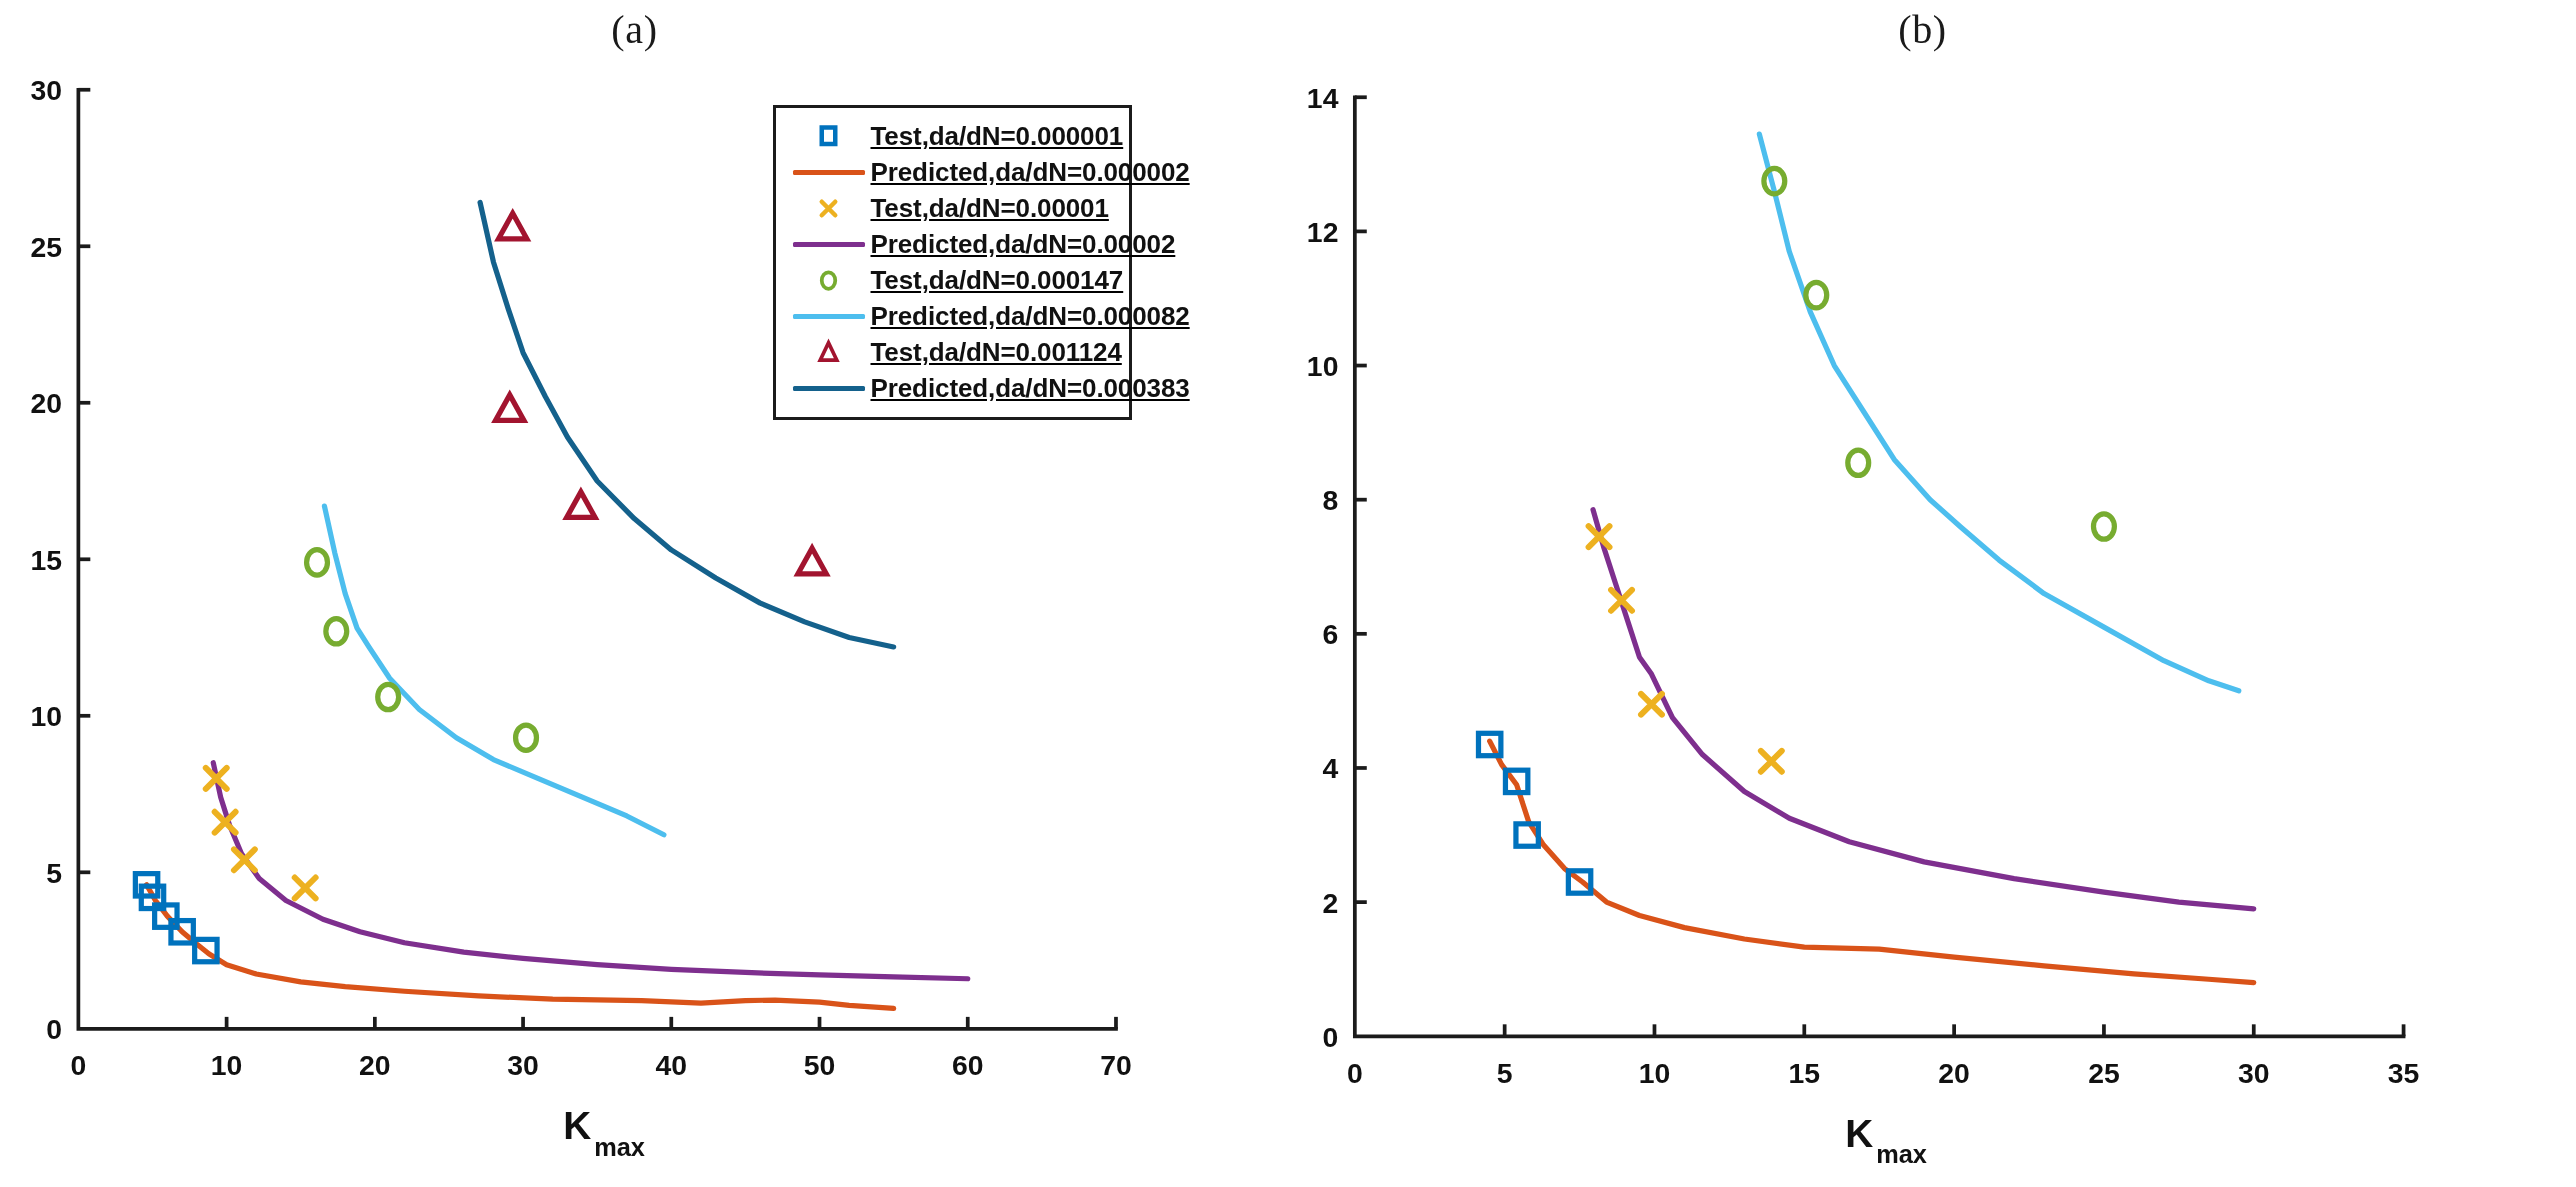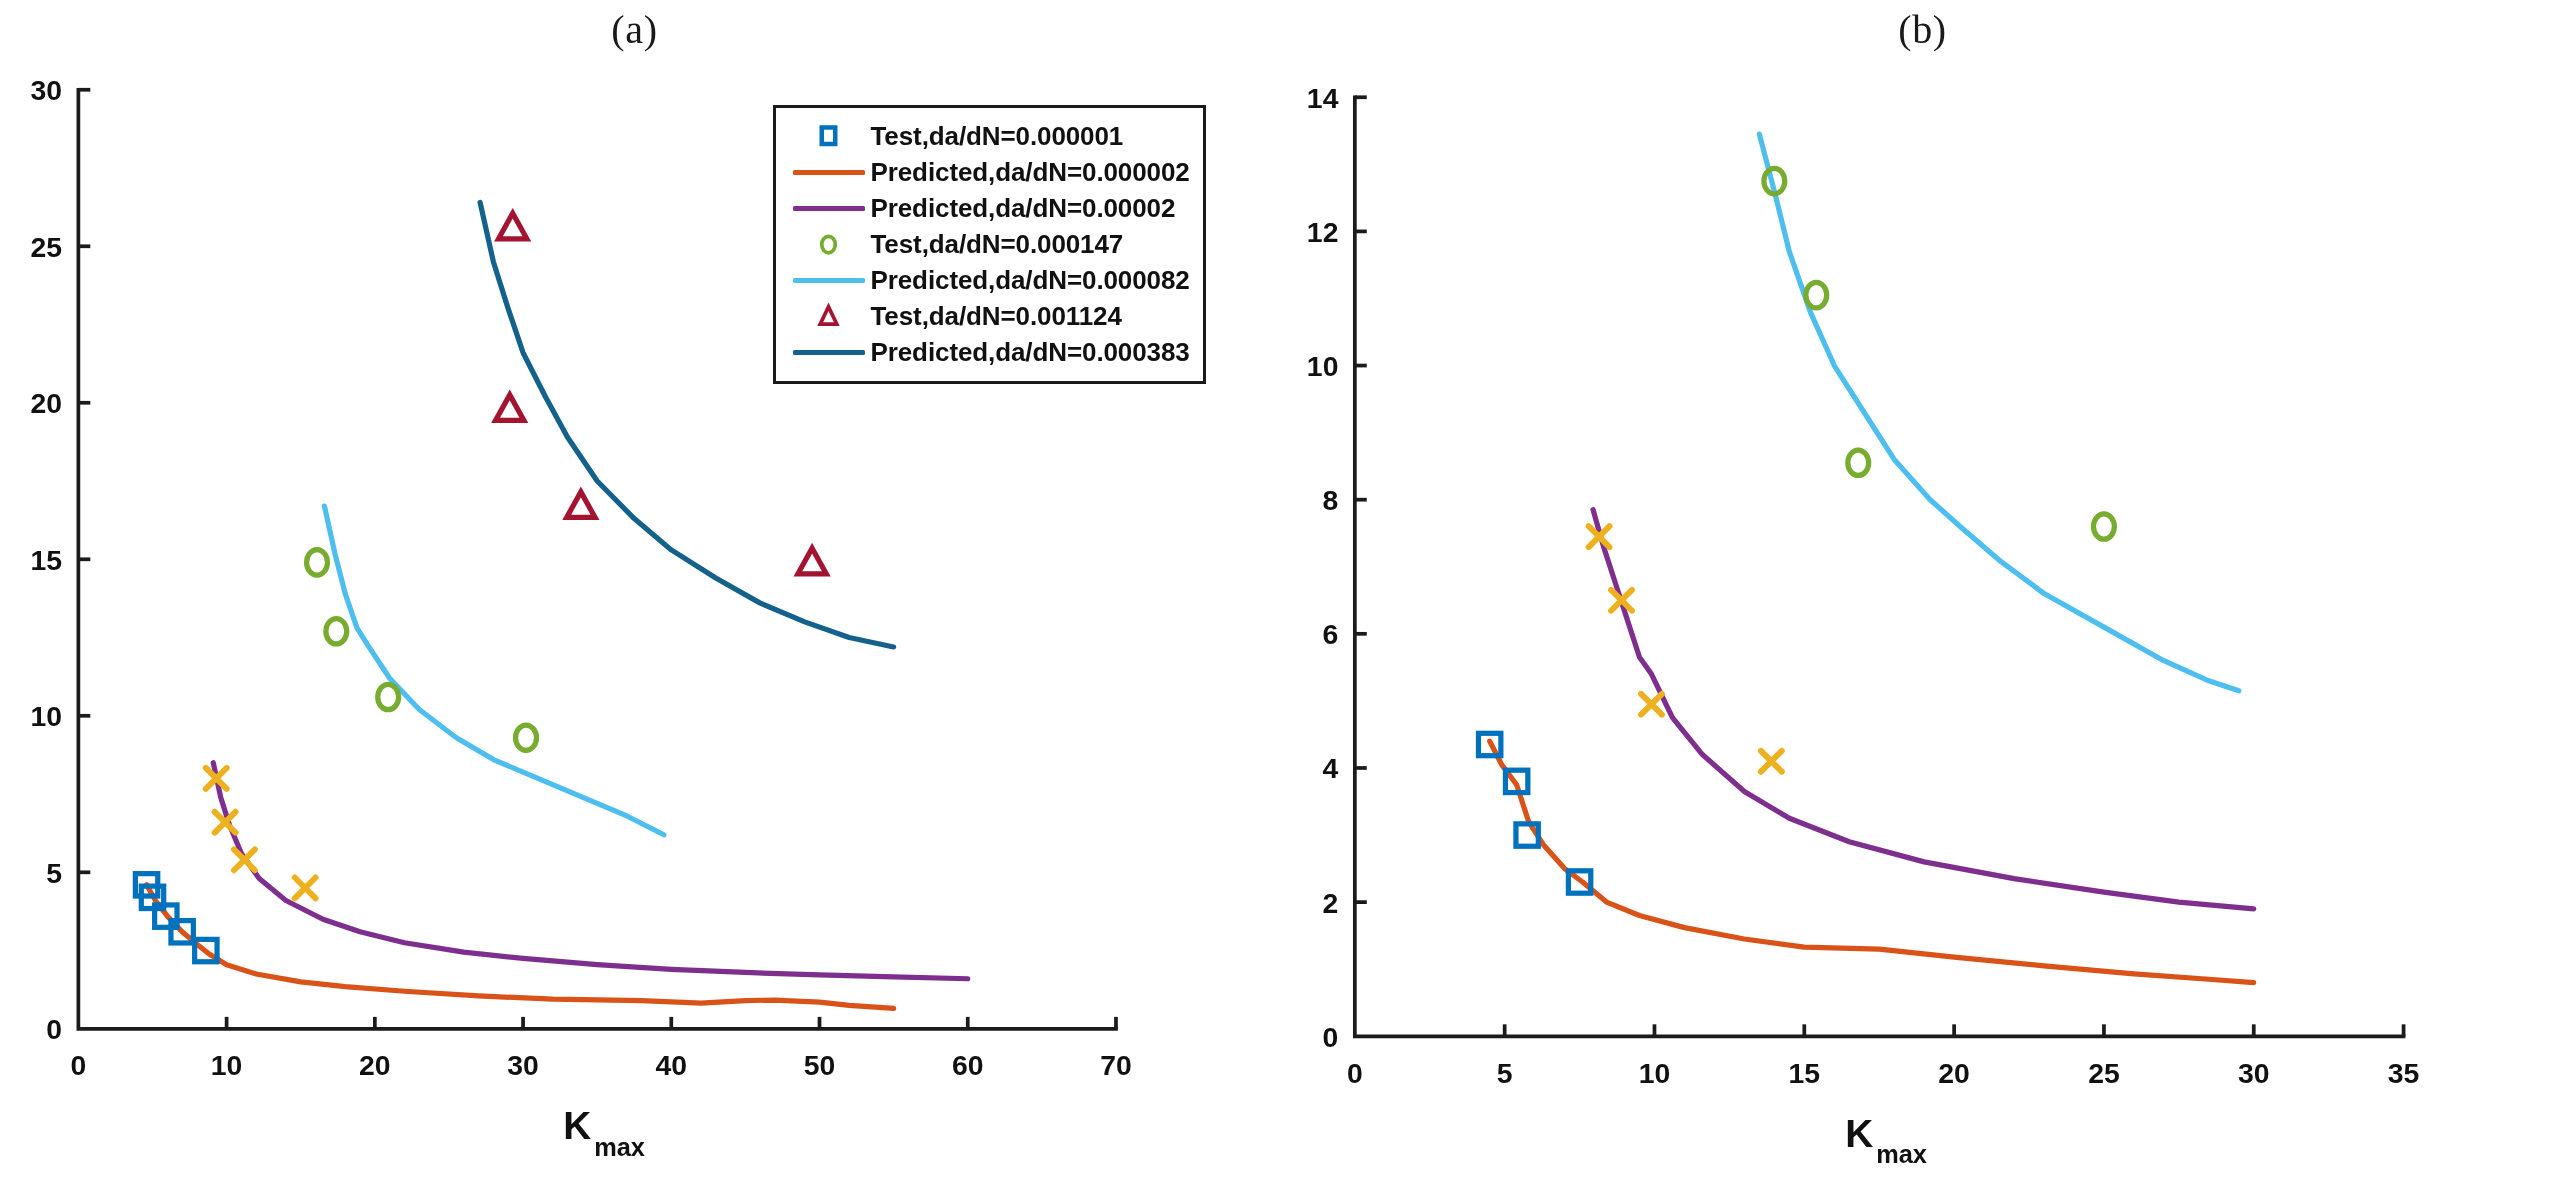--- a/index.html
+++ b/index.html
@@ -93,34 +93,42 @@
               <path d="M 1087.9285714285716 734.1933333333333 L 1106.9285714285716 768.3933333333333 L 1068.9285714285716 768.3933333333333 Z" fill="none" stroke="#A2142F" stroke-width="7" stroke-linejoin="miter"></path>
             </g>
           </g>
         </g>
         <defs>
           <clipPath id="svg-a-clip">
             <rect x="105" y="80" width="1390" height="1298"></rect>
           </clipPath>
         </defs>
       </svg>
-    <div class="legend-box" id="legend-a" style="left: 773px; top: 105px; width: 433px;">
+    <div class="legend-box" id="legend-a" style="left: 773px; top: 105px; width: 359px; text-decoration: underline;">
         <div class="legend-row">
           <div class="legend-key">
             <svg width="33" height="33" viewBox="0 0 44 44">
               <rect x="13" y="10" width="18" height="22" fill="none" stroke="#0072BD" stroke-width="6"></rect>
             </svg>
           </div>
           <div class="legend-label">Test,da/dN=0.000001</div>
         </div>
         <div class="legend-row">
           <div class="legend-key">
             <div class="lkline" style="background: rgb(217, 83, 25);"></div>
           </div>
           <div class="legend-label">Predicted,da/dN=0.000002</div>
+        </div>
+        <div class="legend-row">
+          <div class="legend-key">
+            <svg width="33" height="33" viewBox="0 0 44 44">
+              <path d="M 13 13 L 31 31 M 31 13 L 13 31" fill="none" stroke="#EDB120" stroke-width="6" stroke-linecap="round"></path>
+            </svg>
+          </div>
+          <div class="legend-label">Test,da/dN=0.00001</div>
         </div>
         <div class="legend-row">
           <div class="legend-key">
             <div class="lkline" style="background: rgb(126, 47, 142);"></div>
           </div>
           <div class="legend-label">Predicted,da/dN=0.00002</div>
         </div>
         <div class="legend-row">
           <div class="legend-key">
             <svg width="33" height="33" viewBox="0 0 44 44">

